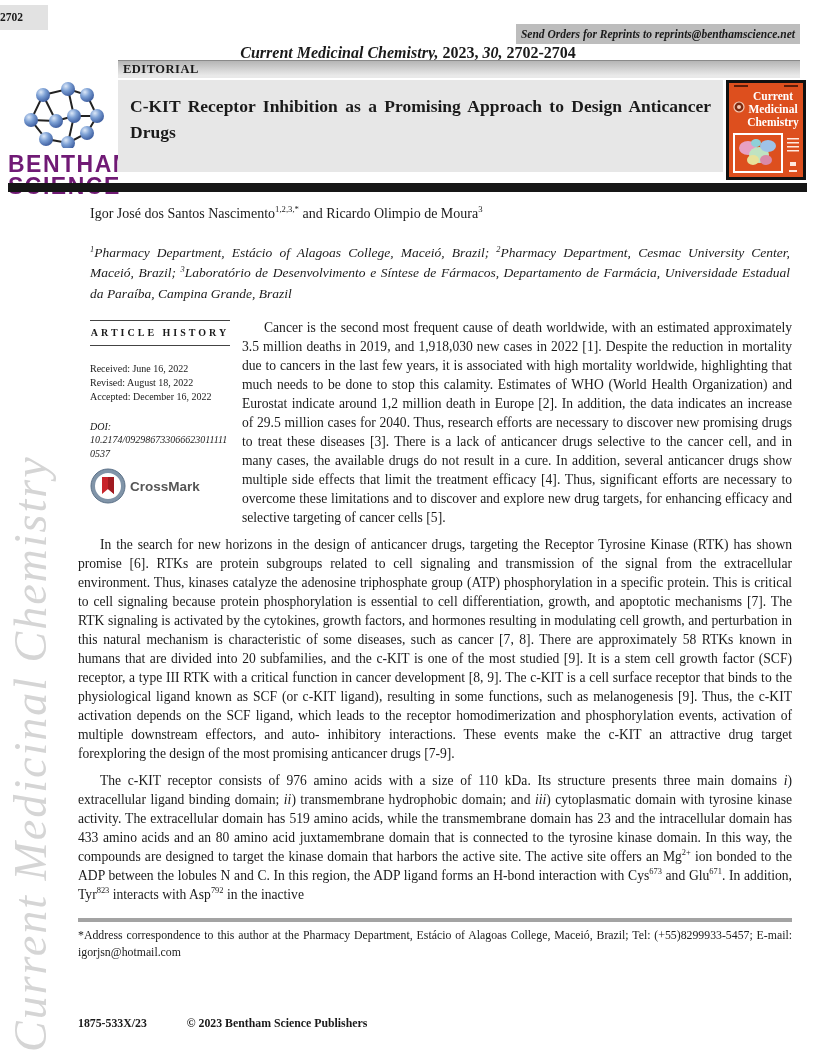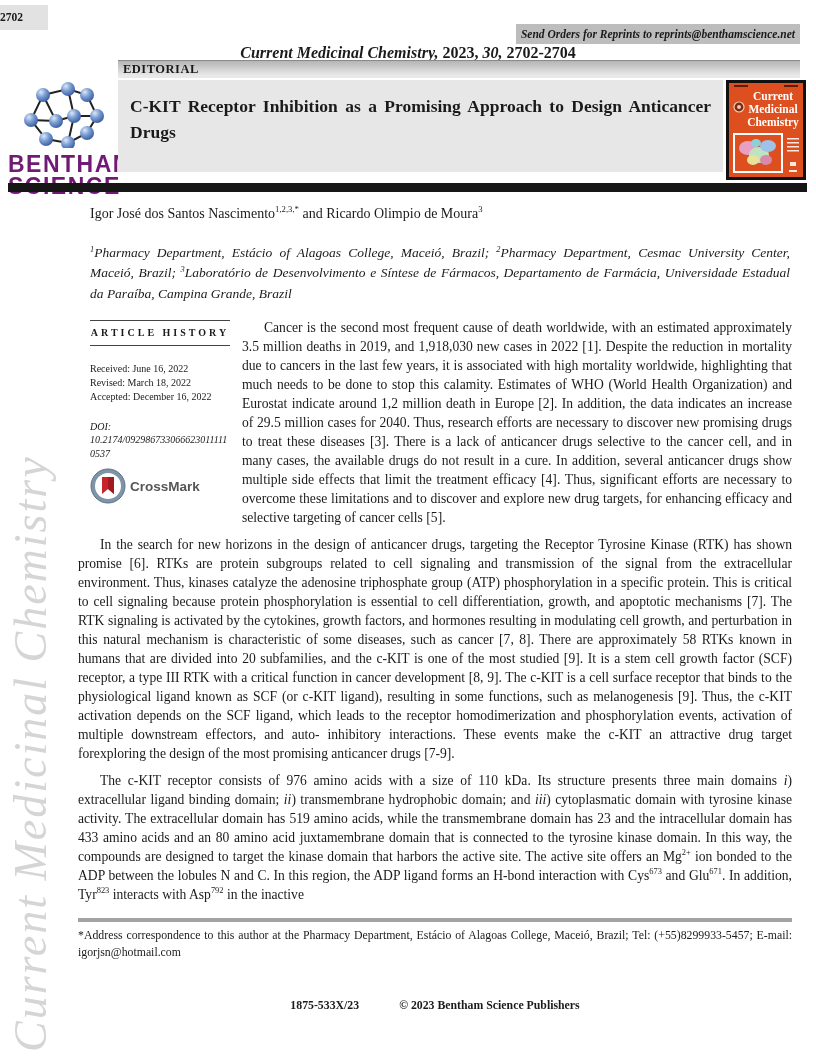--- a/index.html
+++ b/index.html
@@ -68,21 +68,21 @@
   .crossmark{margin-top:8px;}
   .body-p{
     margin:0 0 8px 0;font-size:13.6px;line-height:19px;text-align:justify;
     text-indent:22px;
   }
   
   .footnote{
     clear:both;margin-top:14px;border-top:4px solid #a3a3a3;padding-top:5px;
     font-size:11.8px;line-height:1.5;text-align:justify;
   }
-  .footer-line{margin-top:36px;text-align:center;font-weight:bold;font-size:11.8px;}
+  .footer-line{margin-top:54px;text-align:left;font-weight:bold;font-size:11.8px;}
   .footer-line .issn{margin-right:40px;}
 </style>
 </head>
 <body>
 
 <div class="page">
 
   <div class="watermark">Current Medicinal Chemistry</div>
 
   <div class="masthead">
@@ -168,21 +168,21 @@
 
   <div class="affiliations"><span><sup>1</sup></span><span>Pharmacy Department, Estácio of Alagoas College, Maceió, Brazil; </span><span><sup>2</sup></span><span>Pharmacy Department, Cesmac University Center, Maceió, Brazil; </span><span><sup>3</sup></span><span>Laboratório de Desenvolvimento e Síntese de Fármacos, Departamento de Farmácia, Universidade Estadual da Paraíba, Campina Grande, Brazil</span></div>
 
   <div class="content">
     <div class="history-box">
       <div class="ah-rule"></div>
       <div class="ah-heading">ARTICLE HISTORY</div>
       <div class="ah-rule"></div>
       <div class="ah-dates">
         <div>Received: June 16, 2022</div>
-        <div>Revised: March 18, 2022</div>
+        <div>Revised: August 18, 2022</div>
         <div>Accepted: December 16, 2022</div>
       </div>
       <div class="ah-doi">
         <div>DOI:</div>
         <div>10.2174/0929867330666230111110537</div>
       </div>
       <div class="crossmark">
         <svg width="128" height="36" viewBox="0 0 128 36">
           <circle cx="18" cy="18" r="15" fill="#fff" stroke="#8094a8" stroke-width="4"></circle>
           <circle cx="18" cy="18" r="17" fill="none" stroke="#5c7188" stroke-width="1"></circle>

